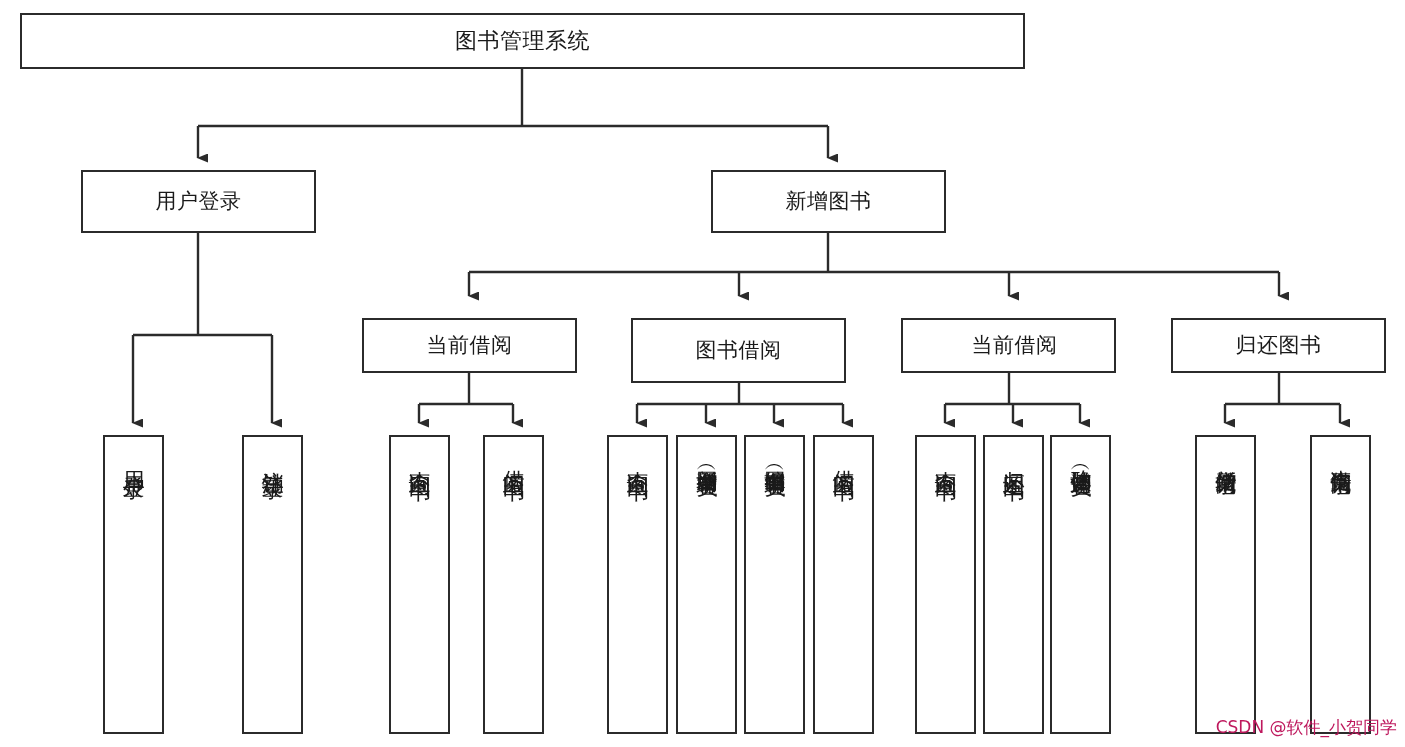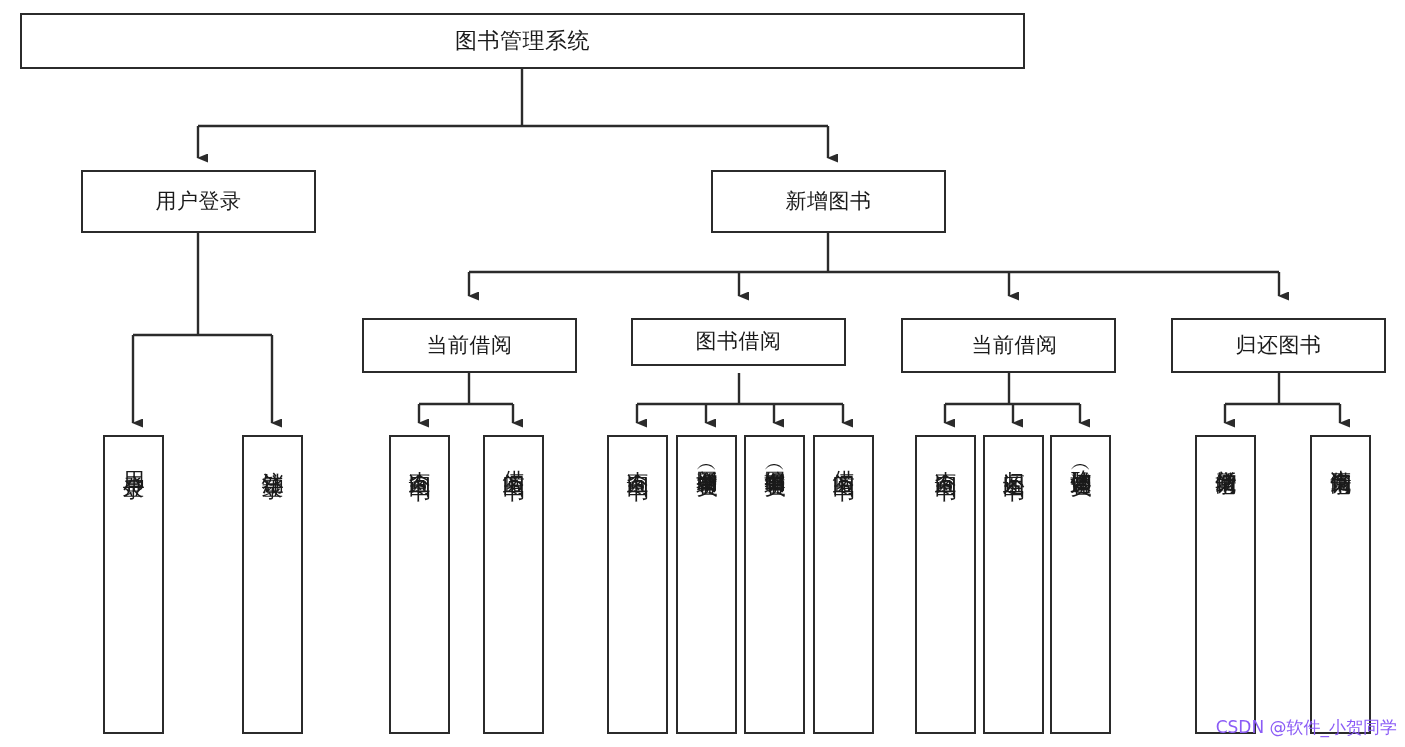--- a/index.html
+++ b/index.html
@@ -62,21 +62,21 @@
   }
   .node.vert.tall .label {
     font-size: 21px;
     letter-spacing: 1px;
   }
   .watermark {
     position: absolute;
     right: 8px;
     bottom: 8px;
     font-size: 17px;
-    color: #8b5cf6;
+    color: #be185d;
     white-space: nowrap;
     font-family: "DejaVu Sans", "Liberation Sans", sans-serif;
   }
 </style>
 </head>
 <body>
 
 <div id="canvas">
 
   <svg id="wires" viewBox="0 0 1405 747" xmlns="http://www.w3.org/2000/svg">
@@ -136,21 +136,21 @@
   <div class="node horiz" style="left:81px; top:170px; width:235px; height:63px;">
     <span class="label">用户登录</span>
   </div>
   <div class="node horiz" style="left:711px; top:170px; width:235px; height:63px;">
     <span class="label">新增图书</span>
   </div>
 
   <div class="node horiz" style="left:362px; top:318px; width:215px; height:55px;">
     <span class="label">当前借阅</span>
   </div>
-  <div class="node horiz" style="left:631px; top:318px; width:215px; height:48px;">
+  <div class="node horiz" style="left:631px; top:318px; width:215px; height:65px;">
     <span class="label">图书借阅</span>
   </div>
   <div class="node horiz" style="left:901px; top:318px; width:215px; height:55px;padding-left:12px;">
     <span class="label">当前借阅</span>
   </div>
   <div class="node horiz" style="left:1171px; top:318px; width:215px; height:55px;">
     <span class="label">归还图书</span>
   </div>
 
   <div class="node vert" style="left:103px; top:435px; width:61px; height:299px;">

